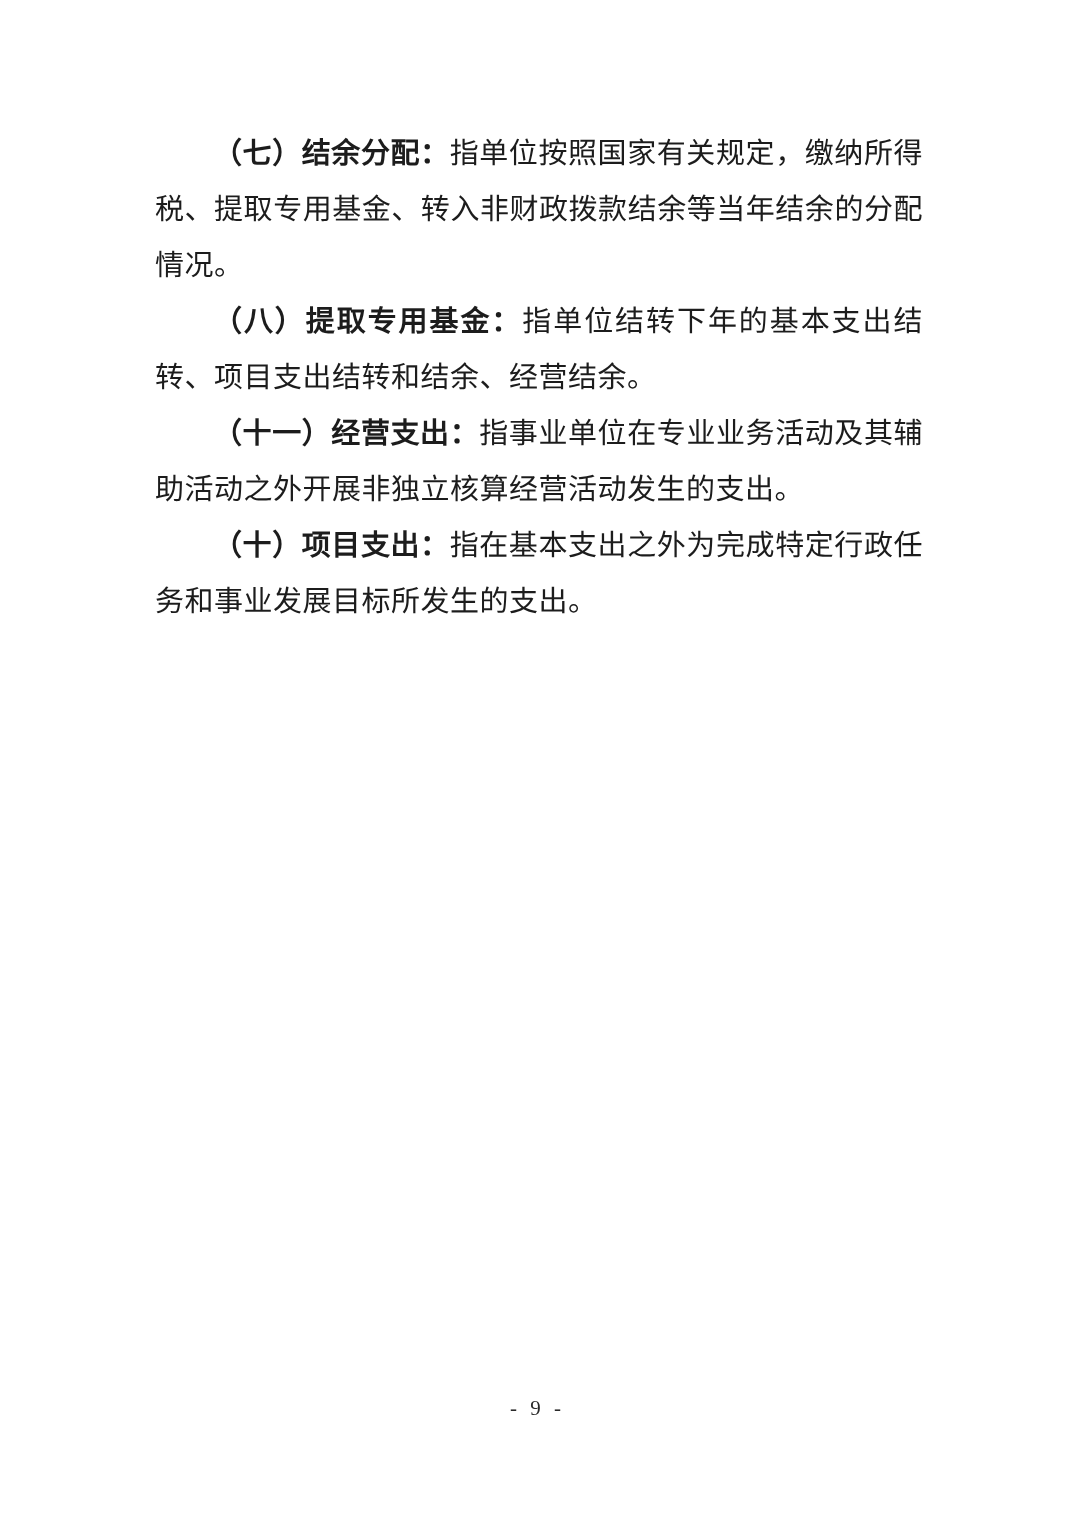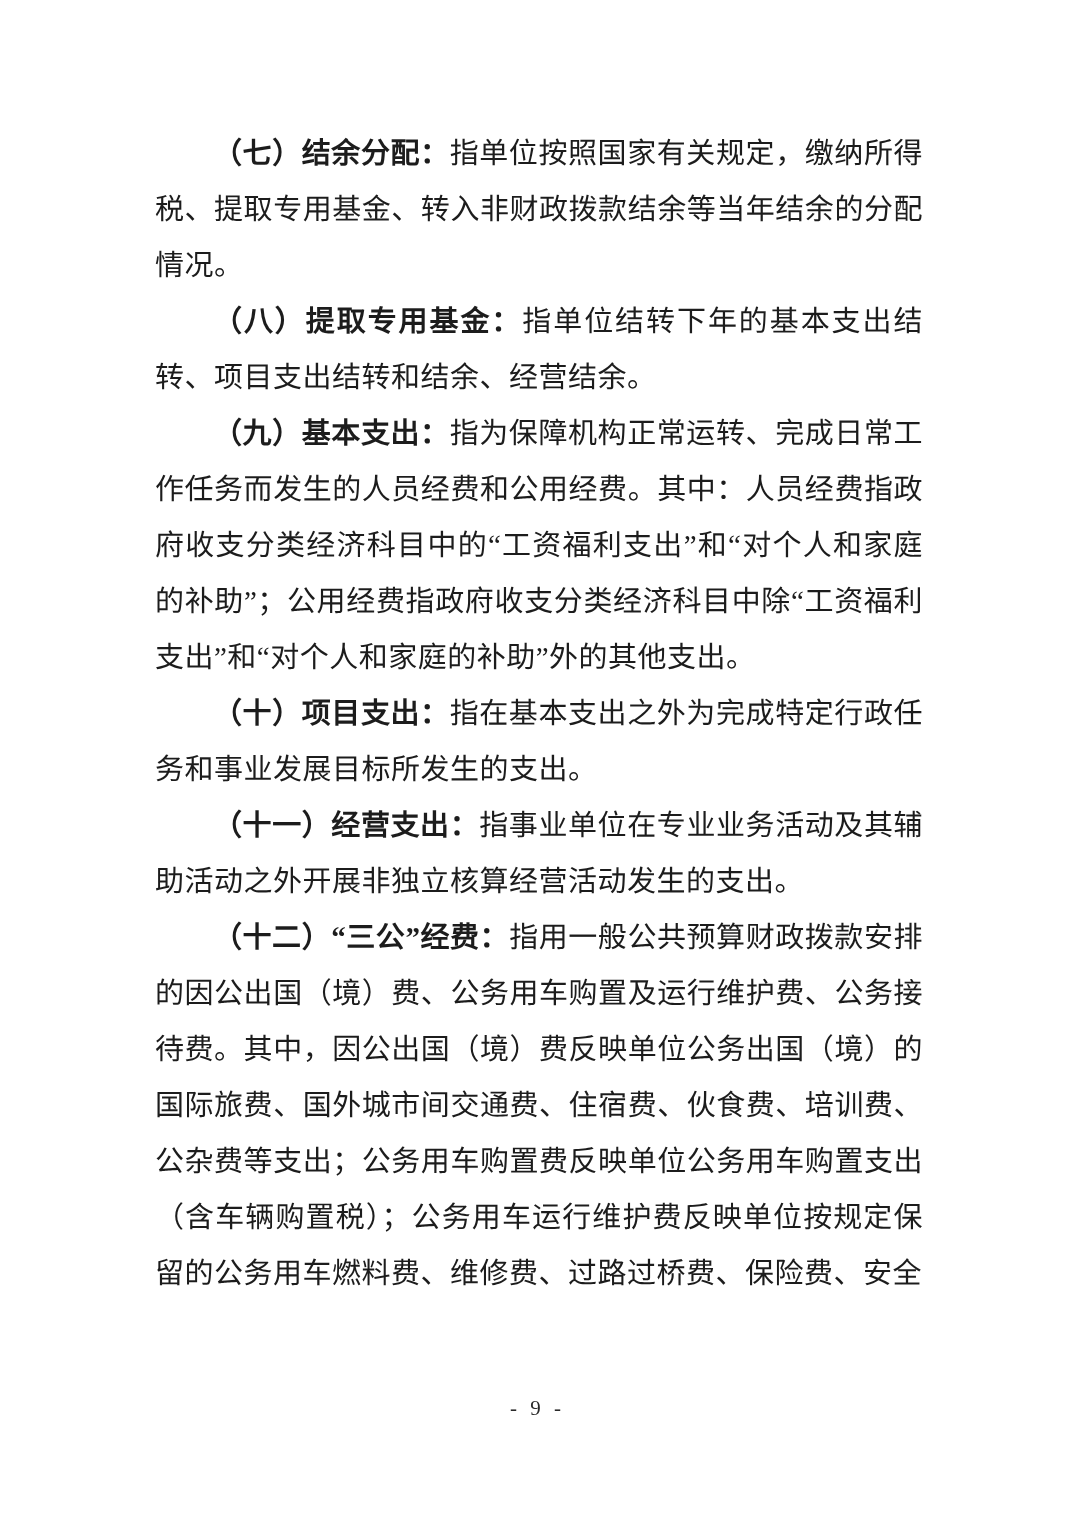--- a/index.html
+++ b/index.html
@@ -56,27 +56,25 @@
 <body>
 
 <div class="page">
 
   <main class="content">
 
     <p class="para"><span class="para-label">（七）结余分配：</span><span class="para-body">指单位按照国家有关规定，缴纳所得税、提取专用基金、转入非财政拨款结余等当年结余的分配情况。</span></p>
 
     <p class="para"><span class="para-label">（八）提取专用基金：</span><span class="para-body">指单位结转下年的基本支出结转、项目支出结转和结余、经营结余。</span></p>
 
-    <p class="para"><span class="para-label">（九）基本支出：</span><span class="para-body">指为保障机构正常运转、完成日常工作任务而发生的人员经费和公用经费。其中：人员经费指政府收支分类经济科目中的“工资福利支出”和“对个人和家庭的补助”；公用经费指政府收支分类经济科目中除“工资福利支出”和“对个人和家庭的补助”外的其他支出。</span></p>
+
+    <p class="para"><span class="para-label">（十一）经营支出：</span><span class="para-body">指事业单位在专业业务活动及其辅助活动之外开展非独立核算经营活动发生的支出。</span></p>
 
     <p class="para"><span class="para-label">（十）项目支出：</span><span class="para-body">指在基本支出之外为完成特定行政任务和事业发展目标所发生的支出。</span></p>
 
-    <p class="para"><span class="para-label">（十一）经营支出：</span><span class="para-body">指事业单位在专业业务活动及其辅助活动之外开展非独立核算经营活动发生的支出。</span></p>
-
-    <p class="para"><span class="para-label">（十二）“三公”经费：</span><span class="para-body">指用一般公共预算财政拨款安排的因公出国（境）费、公务用车购置及运行维护费、公务接待费。其中，因公出国（境）费反映单位公务出国（境）的国际旅费、国外城市间交通费、住宿费、伙食费、培训费、公杂费等支出；公务用车购置费反映单位公务用车购置支出（含车辆购置税）；公务用车运行维护费反映单位按规定保留的公务用车燃料费、维修费、过路过桥费、保险费、安全</span></p>
 
   </main>
 
   <footer class="footer">
     <span class="page-number">- 9 -</span>
   </footer>
 
 </div>
 
 </body></html>

